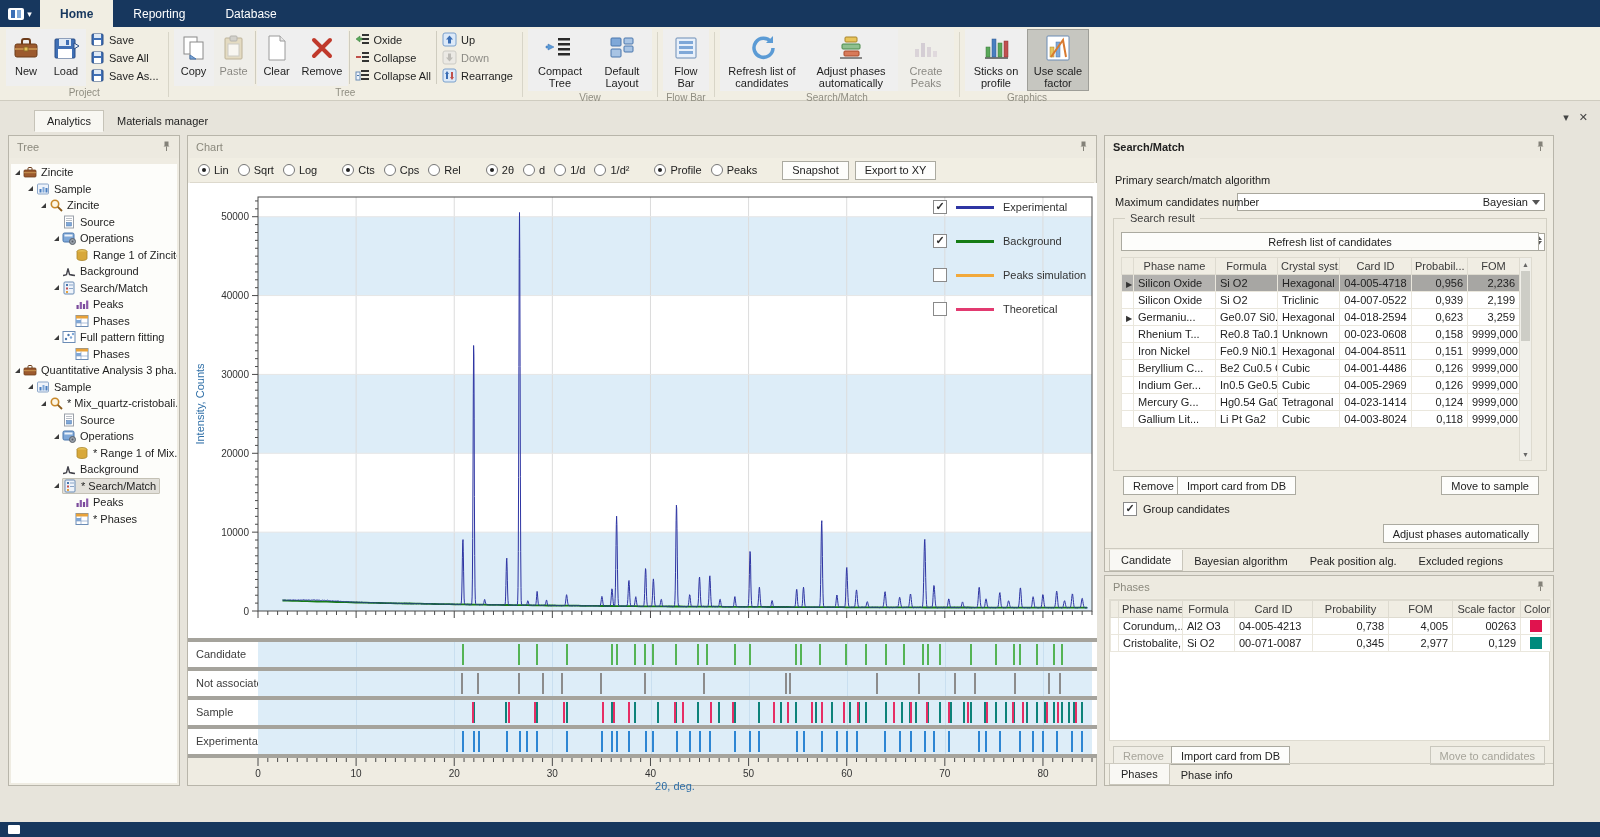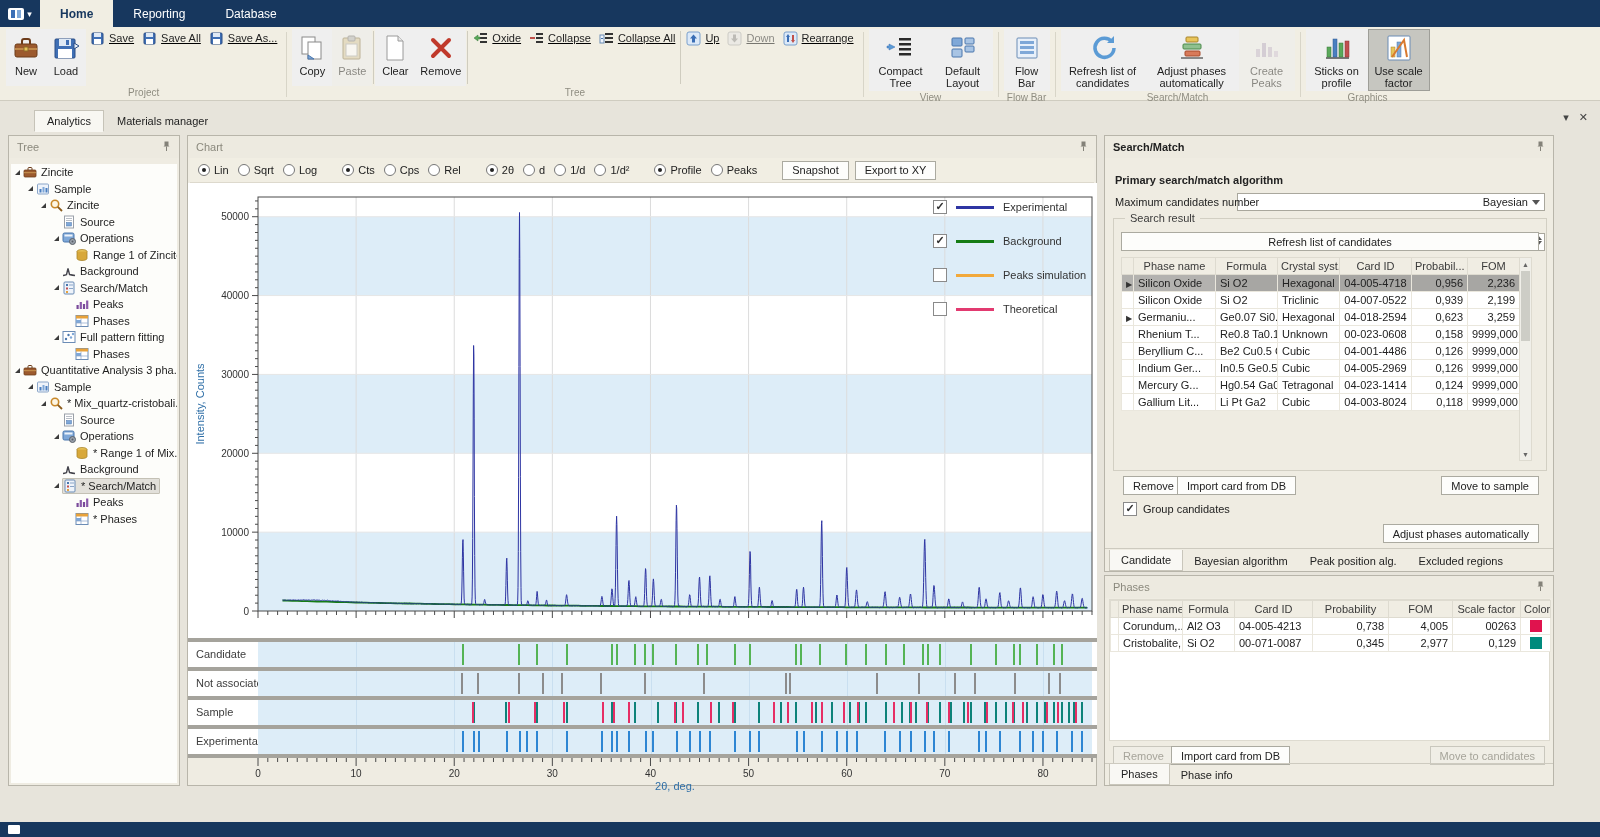--- a/index.html
+++ b/index.html
@@ -20,21 +20,21 @@
   #ribbon{position:absolute;left:0;top:27px;width:1600px;height:74px;background:#f1eee3;border-bottom:1px solid #cfccc0;display:flex;align-items:stretch;padding:2px 4px 0 4px;}
   .rgroup{display:flex;flex-direction:column;padding:0 2px;}
   .rgc{display:flex;flex:1;align-items:stretch;}
   .rglabel{font-size:10px;color:#8f8d81;text-align:center;padding:1px 0 2px 0;}
   .rsep{width:1px;background:#d8d5c8;margin:3px 3px;}
   .gsep{width:1px;background:#cfccbf;margin:2px 1px;}
   .rbig{display:flex;flex-direction:column;align-items:center;justify-content:flex-start;padding:3px 4px 1px 4px;font-size:11px;line-height:12px;color:#1e1e1e;text-align:center;border:1px solid transparent;}
   .rbig .ric{width:30px;height:30px;margin-bottom:2px;}
   .rbig.dis{opacity:.5;}
   .rbig.on{background:#c6c6c0;border-color:#9e9e98;}
-  .rstack{display:flex;flex-direction:row;justify-content:center;text-decoration:underline;}
+  .rstack{display:flex;flex-direction:column;justify-content:center;}
   .rsmall{display:flex;align-items:center;gap:4px;height:18px;font-size:11px;color:#1e1e1e;padding:0 4px;}
   .rsmall .ric{width:15px;height:15px;}
   .rsmall.dis{opacity:.5;}
 
   
   #docbar{position:absolute;left:0;top:107px;width:1600px;height:25px;display:flex;align-items:flex-end;padding-left:10px;margin-left:24px;}
   .doctab{padding:4px 12px 4px 12px;font-size:11px;color:#222;border:1px solid transparent;}
   .doctab.active{background:#f8f7f2;border-color:#c6c3b8;border-bottom-color:#f8f7f2;}
   #docbar-icons{position:absolute;right:36px;top:4px;display:flex;gap:10px;font-size:11px;color:#444;}
 
@@ -1214,21 +1214,21 @@
 </div>
 
 <div class="panel" style="left:1104px;top:135px;width:450px;height:437px;">
   <div class="phead dark">
       <span>Search/Match</span>
     <span class="pin"><svg width="9" height="11" viewBox="0 0 9 11">
           <path d="M2.5 0.5h4v4l1 1h-6l1-1z" fill="#6b6960"></path>
           <rect x="4" y="5.5" width="1" height="4.5" fill="#6b6960"></rect>
         </svg></span>
   </div>
-  <div class="abs flabel" style="left:10px;top:38px;font-weight:bold;">Primary search/match algorithm</div>
+  <div class="abs flabel" style="left:10px;top:38px;">Primary search/match algorithm</div>
   <div class="abs input" style="left:132px;top:35px;width:308px;">
     <span>Bayesian</span>
       <span class="dd"></span>
   </div>
   <div class="abs flabel" style="left:10px;top:60px;">Maximum candidates number</div>
   <div class="abs input" style="left:132px;top:57px;width:308px;padding-right:14px;">
     <span>50</span>
     <span class="spin">
         <i class="u"></i>
         <i class="d"></i>
@@ -1291,20 +1291,29 @@
             <td class="ctr"></td>
             <td>Rhenium T...</td>
             <td>Re0.8 Ta0.1...</td>
             <td>Unknown</td>
             <td class="ctr">00-023-0608</td>
             <td class="num">0,158</td>
             <td class="num">9999,000</td>
           </tr>
           <tr>
             <td class="ctr"></td>
+            <td>Iron Nickel</td>
+            <td>Fe0.9 Ni0.1</td>
+            <td>Hexagonal</td>
+            <td class="ctr">04-004-8511</td>
+            <td class="num">0,151</td>
+            <td class="num">9999,000</td>
+          </tr>
+          <tr>
+            <td class="ctr"></td>
             <td>Beryllium C...</td>
             <td>Be2 Cu0.5 G...</td>
             <td>Cubic</td>
             <td class="ctr">04-001-4486</td>
             <td class="num">0,126</td>
             <td class="num">9999,000</td>
           </tr>
           <tr>
             <td class="ctr"></td>
             <td>Indium Ger...</td>

